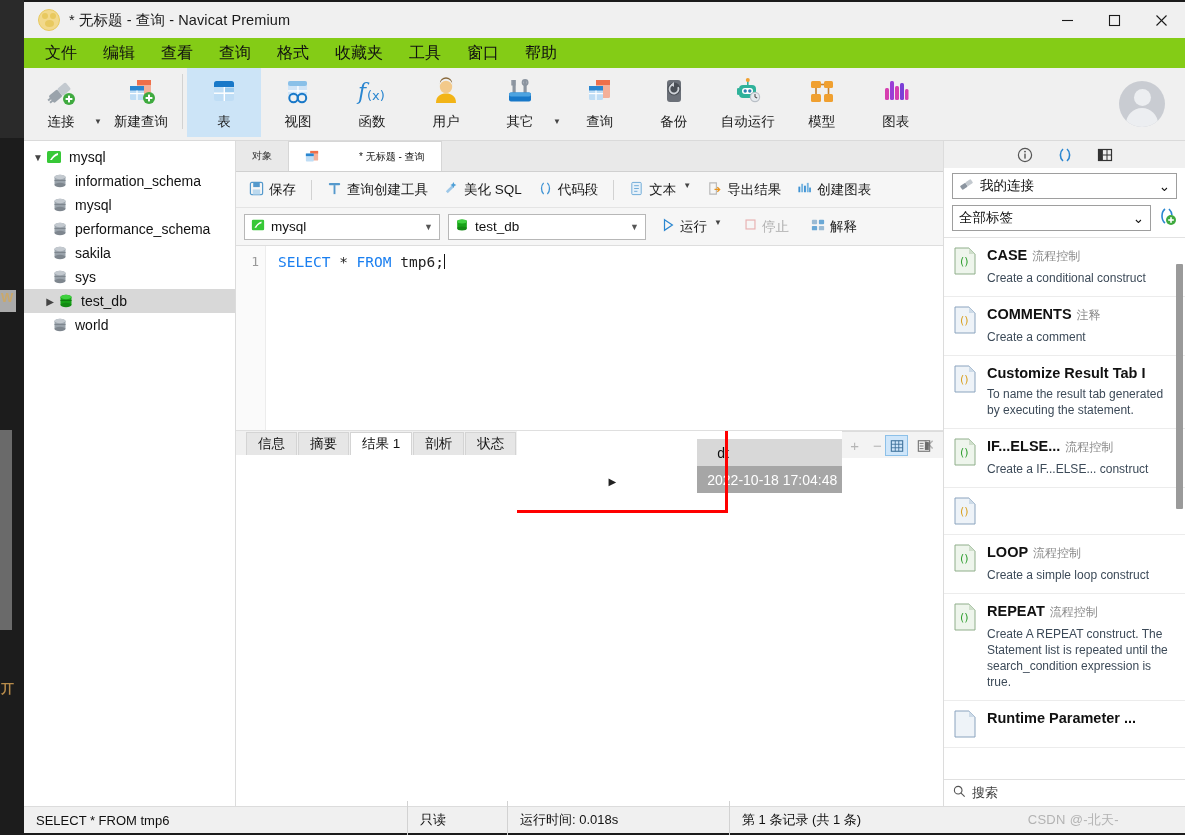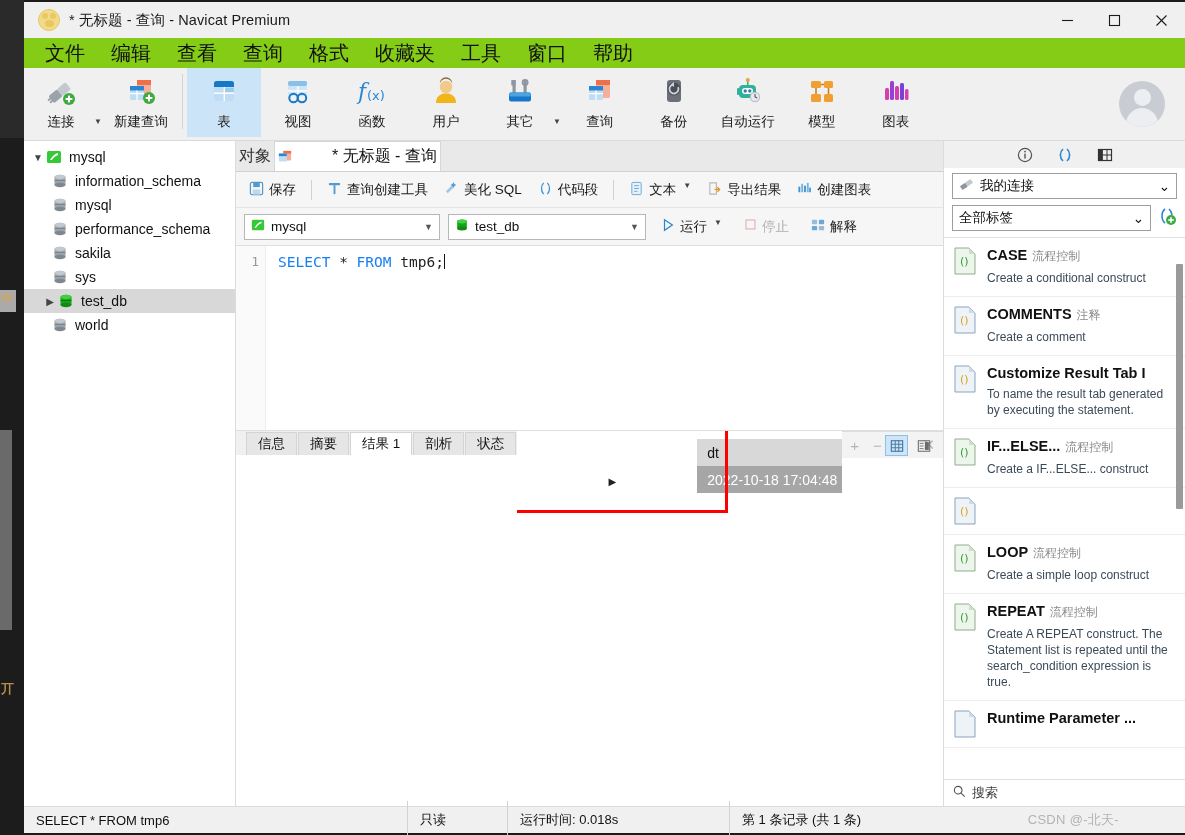--- a/index.html
+++ b/index.html
@@ -45,21 +45,21 @@
     position:absolute; width:9px;height:7px; background:#e8c95f; border-radius:50%;
     left:50%; margin-left:-4.5px; bottom:3px;
   }
   .title-text { font-size:14.5px; color:#1a1a1a; letter-spacing:.1px; }
   .win-controls { position:absolute; right:0; top:0; height:36px; display:flex; }
   .win-btn { width:47px; height:36px; display:flex; align-items:center; justify-content:center; }
   .win-btn svg { display:block; }
 
   
   .menubar { height:30px; display:flex; align-items:center; padding-left:8px; flex:0 0 30px; }
-  .menu-item { font-size:20px; color:#111; padding:4px 13px; cursor:default; }
+  .menu-item { font-size:16px; color:#111; padding:4px 13px; cursor:default; }
 
   
   .toolbar {
     height:73px; display:flex; align-items:flex-start; flex:0 0 73px;
     border-bottom:1px solid #dadada; position:relative; background:#f0f0f0;
   }
   .tb-item {
     width:74px; height:69px; display:flex; flex-direction:column;
     align-items:center; justify-content:flex-start; padding-top:6px; position:relative;
   }
@@ -90,22 +90,22 @@
   .tree-row.sel { background:#d8d8d8; }
   .tw { width:16px; display:flex; align-items:center; justify-content:center; flex:none; color:#444; font-size:10px; }
   .tree-ico { width:16px; height:16px; margin-right:7px; flex:none; }
   .tree-lbl { white-space:nowrap; }
   .tree-row.lvl2 { padding-left:28px; }
 
   
   .center { flex:1 1 auto; display:flex; flex-direction:column; min-width:0; background:#f0f0f0; }
   .tabstrip { height:31px; display:flex; align-items:flex-end; background:#e9e9e9; border-bottom:1px solid #d0d0d0; flex:none;}
   .tab {
-    height:30px; display:flex; align-items:center; gap:5px; padding:0 3px;
-    font-size:16px; color:#333; background:#e9e9e9; border-right:1px solid #d6d6d6;
+    height:30px; display:flex; align-items:center; gap:5px; padding:0 16px;
+    font-size:10px; color:#333; background:#e9e9e9; border-right:1px solid #d6d6d6;
   }
   .tab.active { background:#ffffff; color:#111; border-top:1px solid #d6d6d6;gap:40px; }
   .tab-ico { width:14px; height:14px; flex:none; }
 
   .qtoolbar { height:36px; display:flex; align-items:center; gap:2px; padding:0 6px; background:#f6f6f6; border-bottom:1px solid #e4e4e4; flex:none;}
   .qbtn { display:flex; align-items:flex-start; gap:5px; padding:3px 7px; font-size:13.5px; color:#1a1a1a; border-radius:3px; white-space:nowrap;}
   .qbtn.disabled { color:#adadad; }
   .qsep { width:1px; height:20px; background:#d2d2d2; margin:0 6px; }
   .caret-sm { font-size:8px; color:#444; margin-left:2px; }
 
@@ -133,21 +133,21 @@
   .results { flex:1 1 auto; display:flex; flex-direction:row; min-height:0; background:#ffffff;}
   .rtabs { height:24px; display:flex; align-items:flex-end; background:#f0f0f0; flex:none; padding-left:10px;}
   .rtab { height:23px; padding:0 11px; font-size:13.5px; color:#111; display:flex; align-items:center;
           background:#e6e6e6; border:1px solid #d4d4d4; border-bottom:none; margin-right:1px;}
   .rtab.active { background:#ffffff; }
   .grid-area { flex:1 1 auto; background:#ffffff; position:relative; overflow:hidden;}
   .grid { position:absolute; left:10px; top:8px; }
   .grid-table { border-collapse:collapse; }
   .grid-table th {
     background:#d8d8d8; color:#111; font-size:14px; font-weight:normal; text-align:left;
-    padding:4px 10px; height:27px; min-width:170px; border-right:1px solid #c9c9c9;
+    padding:4px 20px; height:27px; min-width:170px; border-right:1px solid #c9c9c9;
   }
   .grid-table td {
     background:#a6a6a6; color:#ffffff; font-size:14px; padding:4px 10px; height:27px;
     border-right:1px solid #9a9a9a;
   }
   .rowhdr { width:20px; min-width:20px; background:#ffffff !important; border:none !important; padding:0 !important; text-align:center;}
   .rowhdr .arrow { color:#222; font-size:10px; }
 
   
   .annot { position:absolute; border:3px solid #ff0000; pointer-events:none; }

